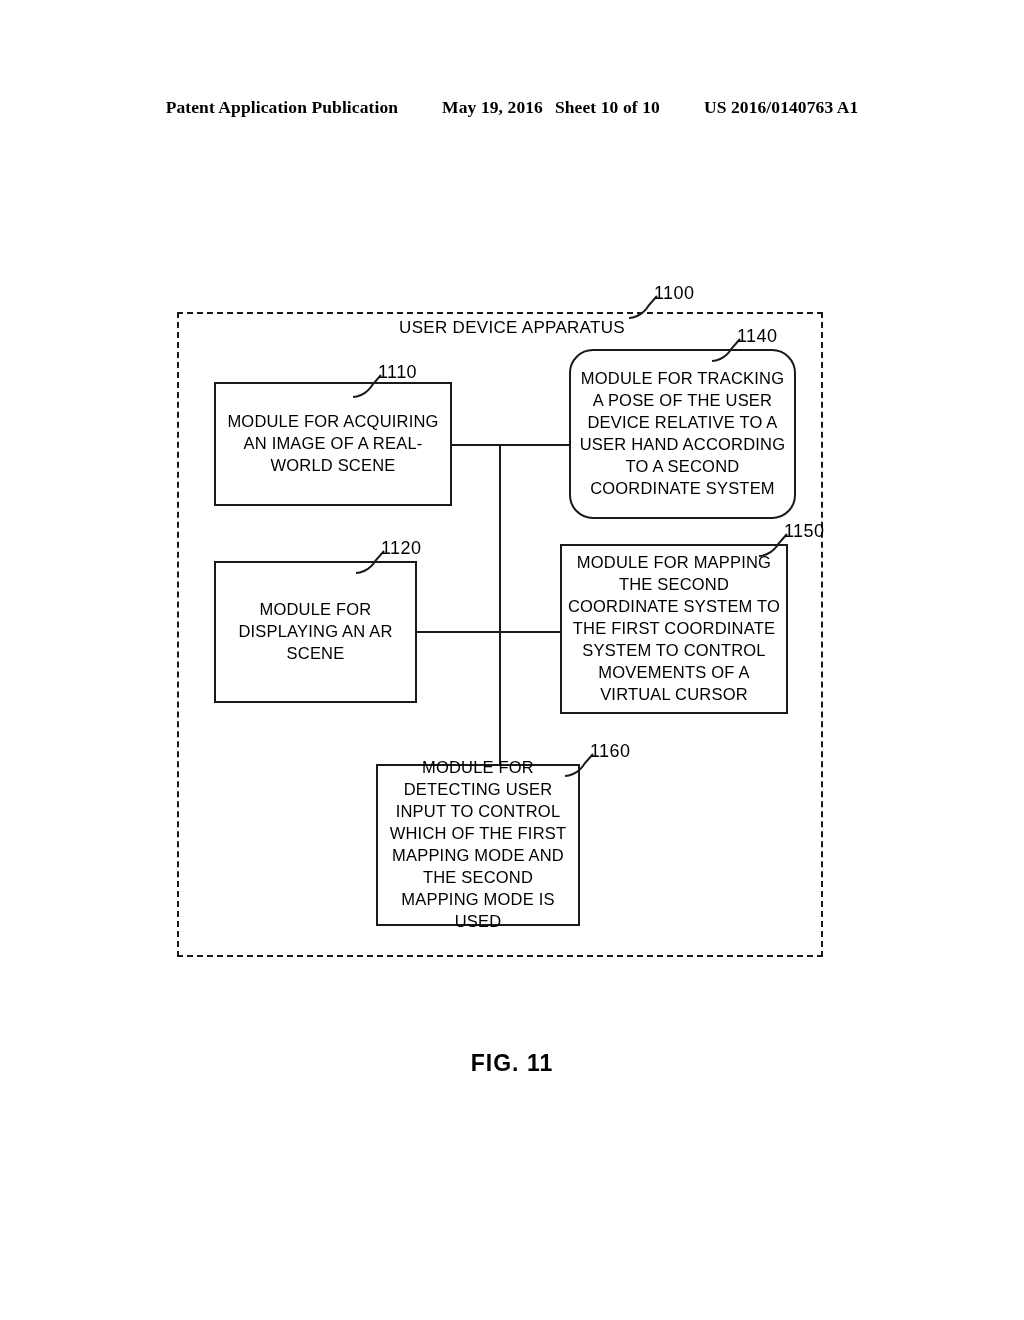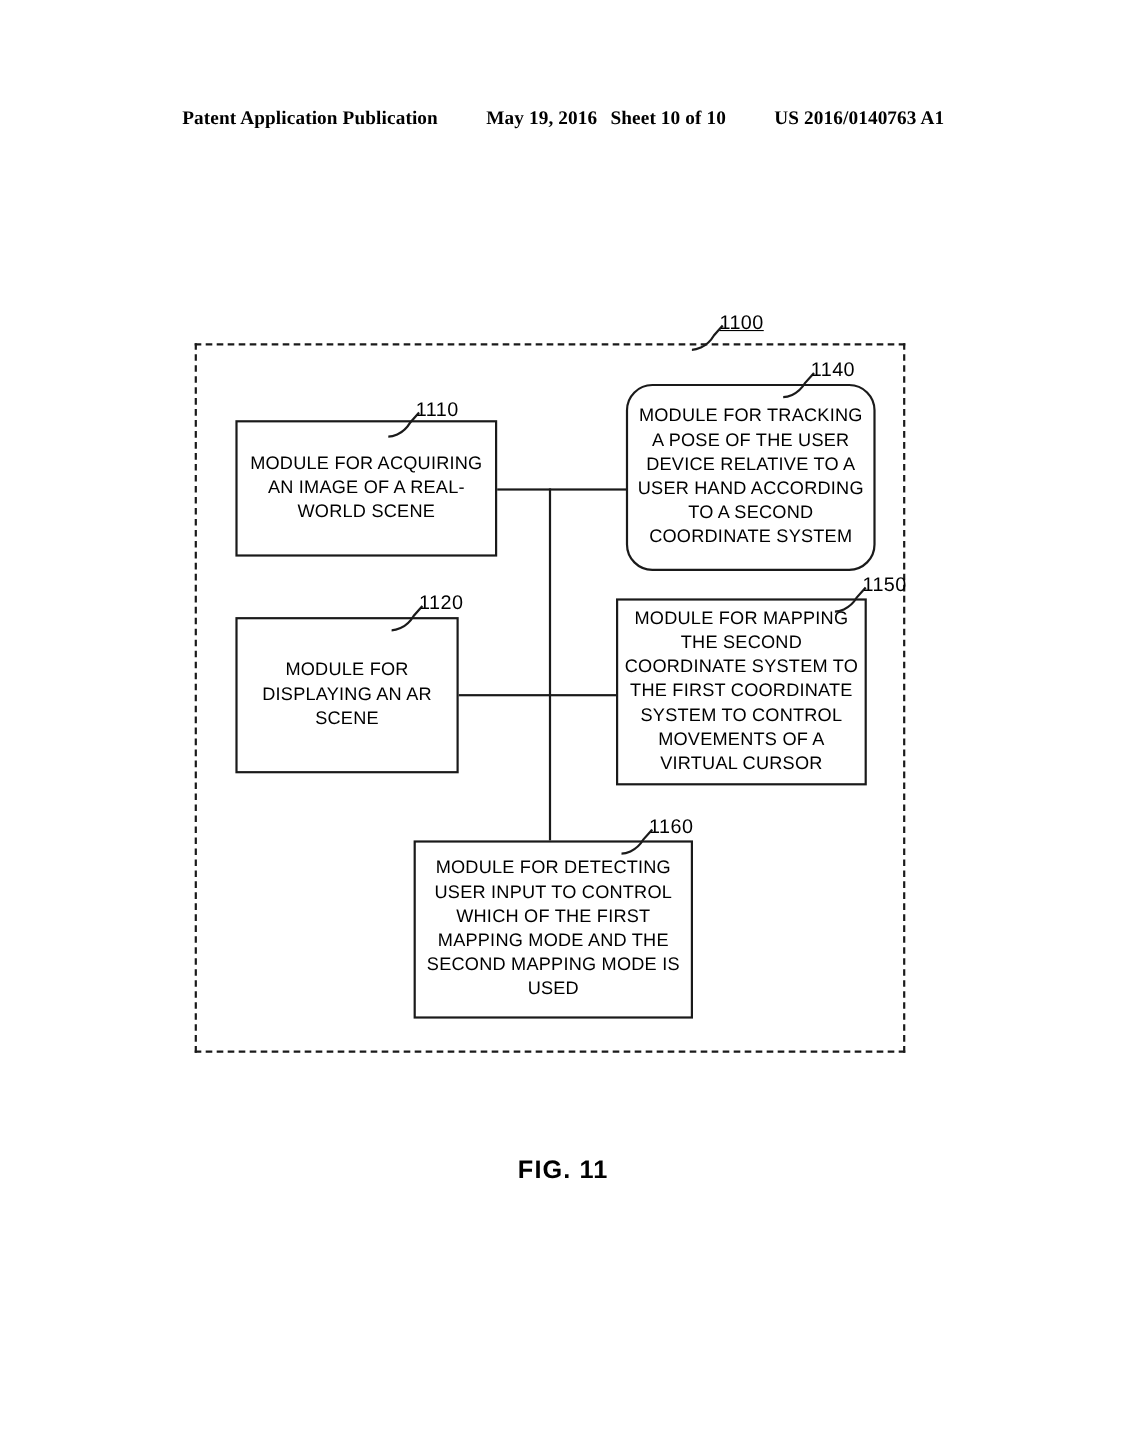--- a/index.html
+++ b/index.html
@@ -82,21 +82,21 @@
     letter-spacing: 0.2px;
     padding: 2px 5px;
     z-index: 3;
   }
   .module-box .mb-text { display: block; }
 
   #box-1110 { left: 214px; top: 382px; width: 238px; height: 124px; }
   #box-1140 { left: 569px; top: 349px; width: 227px; height: 170px; border-radius: 24px; }
   #box-1120 { left: 214px; top: 561px; width: 203px; height: 142px; }
   #box-1150 { left: 560px; top: 544px; width: 228px; height: 170px; }
-  #box-1160 { left: 376px; top: 764px; width: 254px; height: 162px; }
+  #box-1160 { left: 376px; top: 764px; width: 204px; height: 162px; }
 
   
   .conn {
     position: absolute;
     background: #1a1a1a;
     z-index: 1;
   }
   .conn-h { height: 2px; }
   .conn-v { width: 2px; }
 
@@ -111,21 +111,21 @@
     letter-spacing: 0.4px;
     white-space: nowrap;
     z-index: 4;
   }
   .ref-hook {
     position: absolute;
     z-index: 4;
     overflow: visible;
   }
 
-  #ref-1100 { left: 654px; top: 283px; text-decoration: underline; }
+  #ref-1100 { left: 654px; top: 283px; }
   #hook-1100 { left: 628px; top: 295px; width: 30px; height: 24px; }
 
   #ref-1110 { left: 378px; top: 362px; }
   #hook-1110 { left: 352px; top: 374px; width: 30px; height: 24px; }
 
   #ref-1140 { left: 737px; top: 326px; }
   #hook-1140 { left: 711px; top: 338px; width: 30px; height: 24px; }
 
   #ref-1120 { left: 381px; top: 538px; }
   #hook-1120 { left: 355px; top: 550px; width: 30px; height: 24px; }
@@ -154,20 +154,21 @@
 <div class="page-header">
   <span class="hdr-pub">Patent Application Publication</span>
   <span class="hdr-date">May 19, 2016</span>
   <span class="hdr-sheet">Sheet 10 of 10</span>
   <span class="hdr-patno">US 2016/0140763 A1</span>
 </div>
 
 <div id="figure-stage">
 
   <div class="apparatus-box"></div>
+  <div class="apparatus-title">USER DEVICE APPARATUS</div>
 
   <div class="conn conn-h" id="conn-1110-1140"></div>
   <div class="conn conn-h" id="conn-1120-1150"></div>
   <div class="conn conn-v" id="conn-spine"></div>
 
   <div class="module-box" id="box-1110">
     <span class="mb-text">MODULE FOR ACQUIRING AN IMAGE OF A REAL-WORLD SCENE</span>
   </div>
 
   <div class="module-box" id="box-1140">

